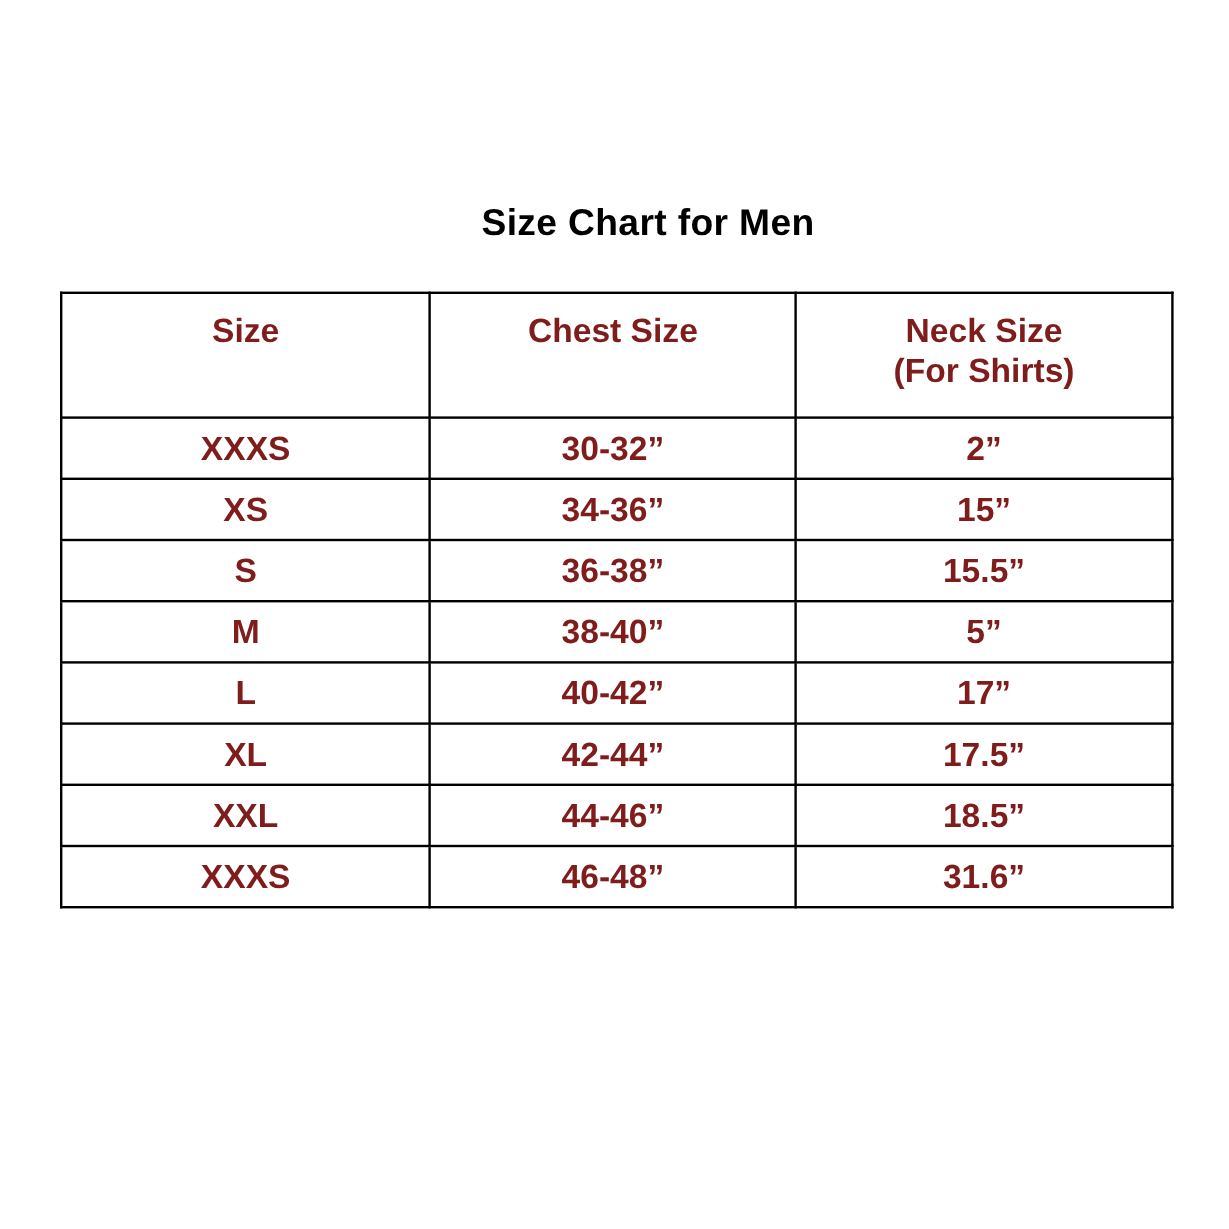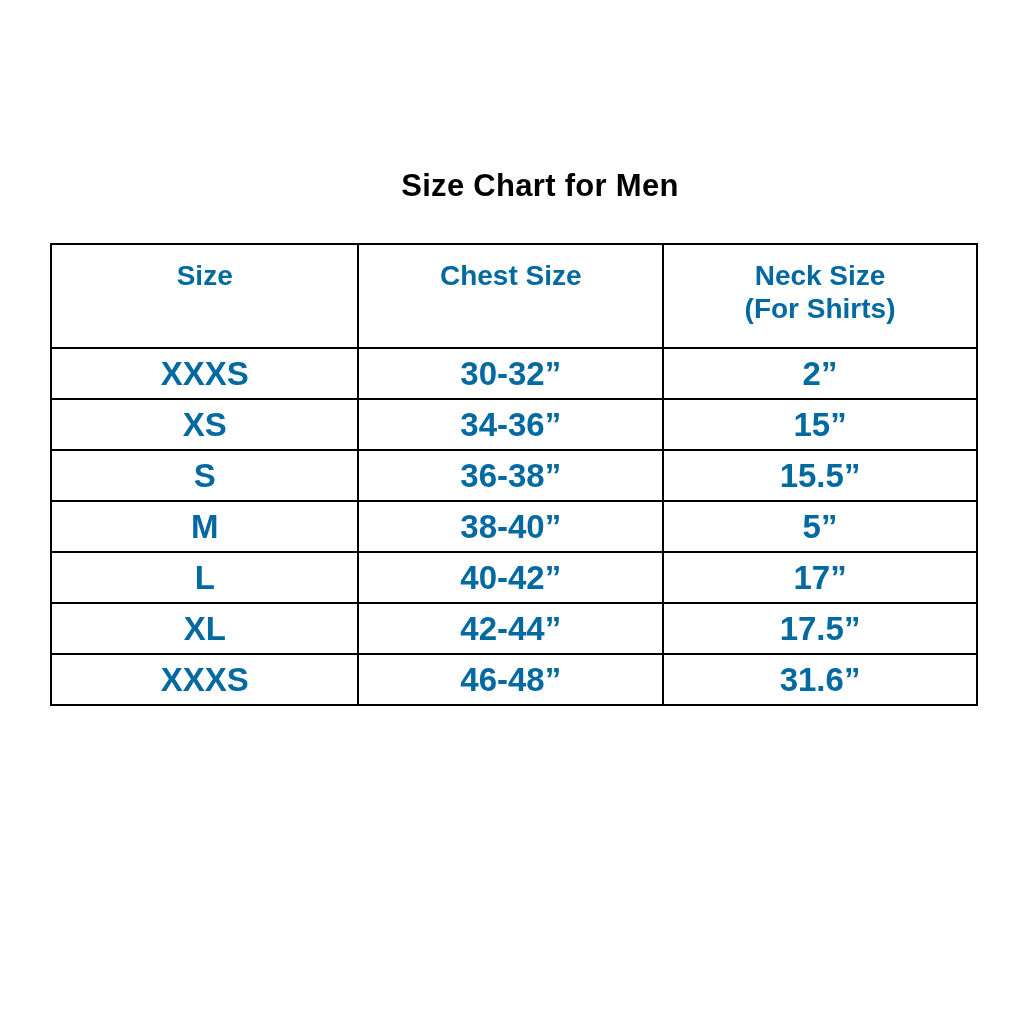--- a/index.html
+++ b/index.html
@@ -32,35 +32,35 @@
     top: 243px;
     width: 928px;
     border-collapse: collapse;
     table-layout: fixed;
   }
   table.size-chart th,
   table.size-chart td {
     border: 2px solid #000000;
     text-align: center;
     font-weight: bold;
-    color: #0369a1;
+    color: #7f1d1d;
     background: #ffffff;
     padding: 0;
   }
   table.size-chart th {
     height: 88px;
     vertical-align: top;
     padding-top: 14px;
     font-size: 28px;
     line-height: 33px;
   }
   table.size-chart td {
     height: 49px;
     vertical-align: middle;
-    font-size: 33px;
+    font-size: 28px;
   }
   col.c1 { width: 33.2%; }
   col.c2 { width: 32.9%; }
   col.c3 { width: 33.9%; }
   .hline { display: block; }
 </style>
 </head>
 <body>
 
 <div class="page-title">Size Chart for Men</div>
@@ -112,18 +112,23 @@
         <td>L</td>
         <td>40-42”</td>
         <td>17”</td>
       </tr>
       <tr>
         <td>XL</td>
         <td>42-44”</td>
         <td>17.5”</td>
       </tr>
       <tr>
+        <td>XXL</td>
+        <td>44-46”</td>
+        <td>18.5”</td>
+      </tr>
+      <tr>
         <td>XXXS</td>
         <td>46-48”</td>
         <td>31.6”</td>
       </tr>
     </tbody>
 </table>
 
 </body></html>

